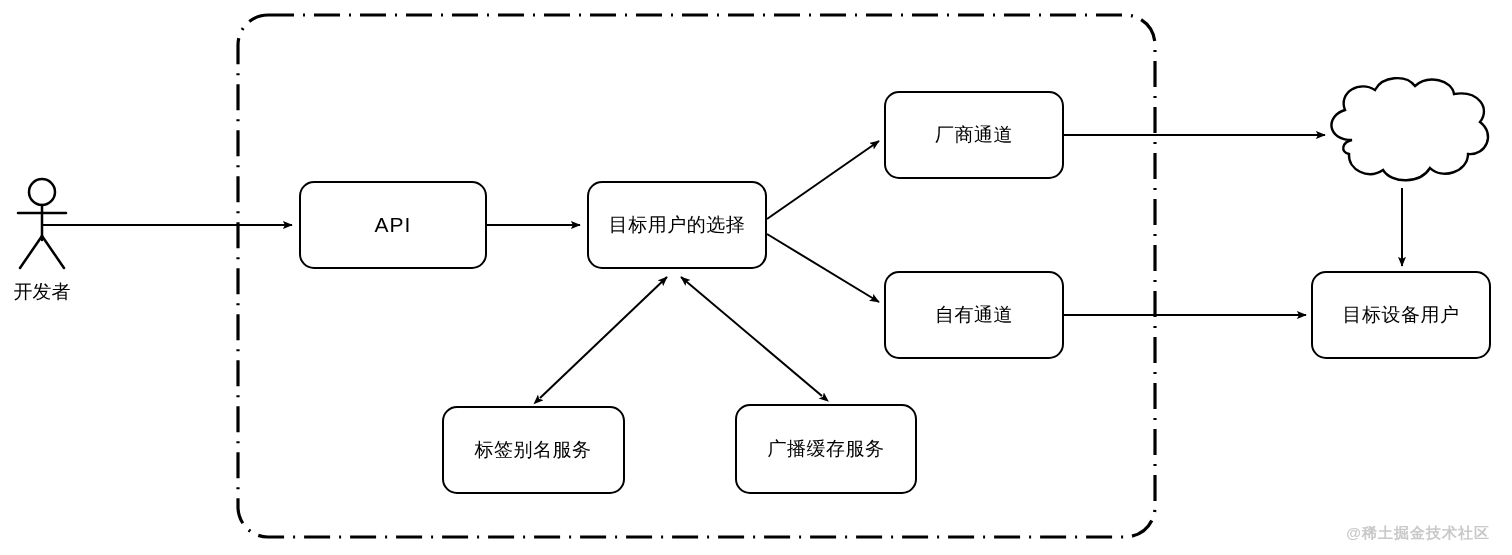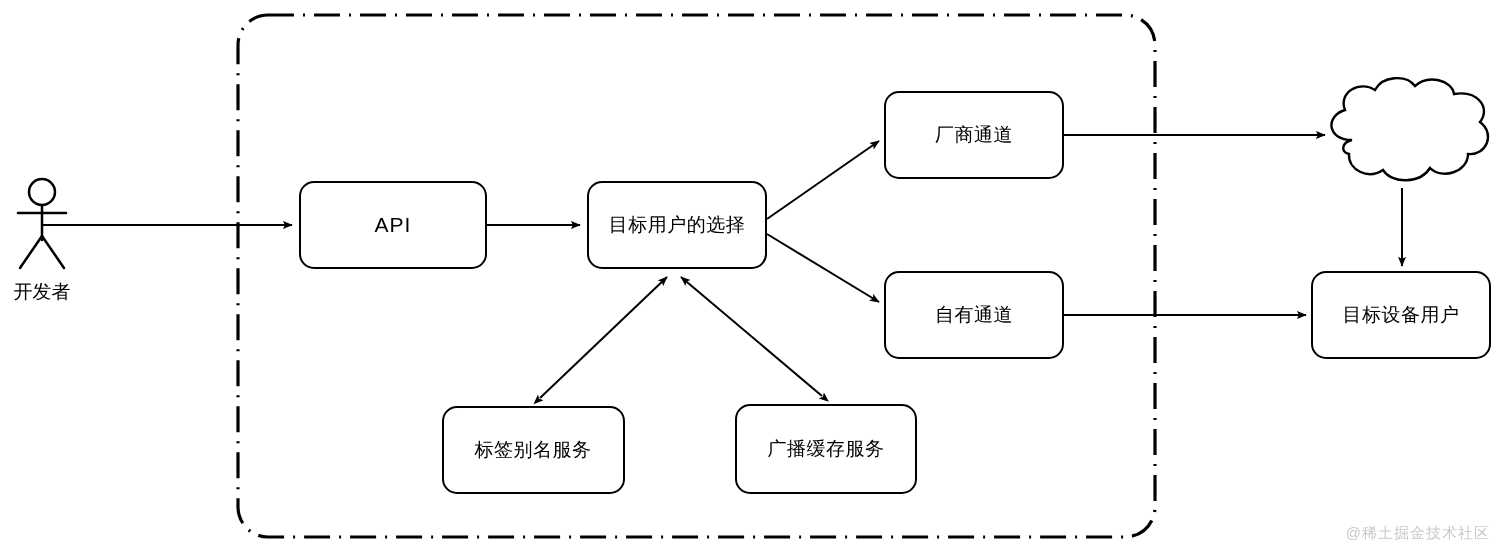--- a/index.html
+++ b/index.html
@@ -80,20 +80,21 @@
   }
   .watermark {
     position: absolute;
     right: 22px;
     bottom: 12px;
     font-family: "Liberation Sans", "DejaVu Sans", sans-serif;
     font-size: 15px;
     color: #c9c9c9;
     letter-spacing: 1px;
     user-select: none;
+    font-weight: bold;
   }
 </style>
 </head>
 <body>
 
 <div id="diagram-root">
 
   <svg class="canvas" viewBox="0 0 1512 555" xmlns="http://www.w3.org/2000/svg">
     <defs>
       <marker id="arrowEnd" markerWidth="12" markerHeight="12" refX="9.2" refY="4" orient="auto" markerUnits="userSpaceOnUse">

